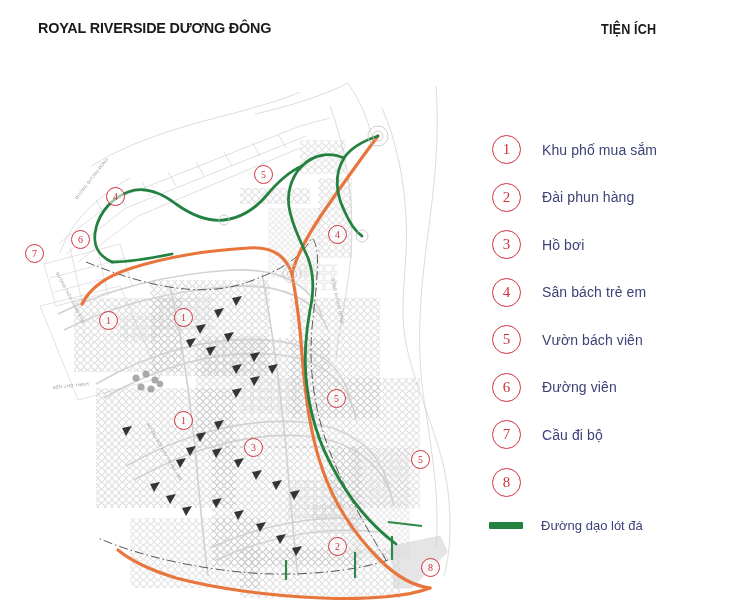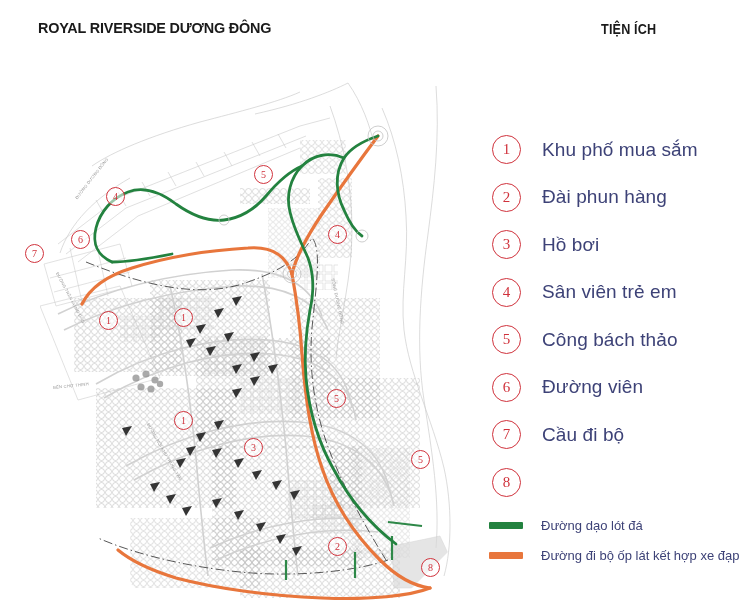--- a/index.html
+++ b/index.html
@@ -57,21 +57,21 @@
     display:flex;align-items:center;justify-content:center;
     font-family:"Liberation Serif", serif;
     font-size:15px;
     flex:0 0 auto;
     margin-left:4px;
   }
   .legend-label{
     margin-left:21px;
     color:#3d4277;
     font-family:"Liberation Sans", sans-serif;
-    font-size:19px;
+    font-size:14px;
     letter-spacing:0.1px;
     white-space:nowrap;
   }
   .path-row{
     display:flex;align-items:center;
     height:30px;
   }
   .path-swatch{
     width:34px;height:7px;border-radius:1px;
     flex:0 0 auto;margin-left:1px;
@@ -368,28 +368,28 @@
       <div class="num-badge">
           <span>3</span>
         </div>
       <div class="legend-label">Hồ bơi</div>
     </div>
 
     <div class="legend-row">
       <div class="num-badge">
           <span>4</span>
         </div>
-      <div class="legend-label">Sân viên trẻ em</div>
+      <div class="legend-label">Sân bách trẻ em</div>
     </div>
 
     <div class="legend-row">
       <div class="num-badge">
           <span>5</span>
         </div>
-      <div class="legend-label">Công bách thảo</div>
+      <div class="legend-label">Vườn bách viên</div>
     </div>
 
     <div class="legend-row">
       <div class="num-badge">
           <span>6</span>
         </div>
       <div class="legend-label">Đường viên</div>
     </div>
 
     <div class="legend-row">
@@ -403,19 +403,15 @@
       <div class="num-badge">
           <span>8</span>
         </div>
     </div>
 
     <div class="path-row" style="margin-top:4px;">
       <div class="path-swatch" style="background:#23823f;"></div>
       <div class="path-label">Đường dạo lót đá</div>
     </div>
 
-    <div class="path-row">
-      <div class="path-swatch" style="background:#e8763c;"></div>
-      <div class="path-label">Đường đi bộ ốp lát kết hợp xe đạp</div>
-    </div>
 
   </div>
 </div>
 
 </body></html>

